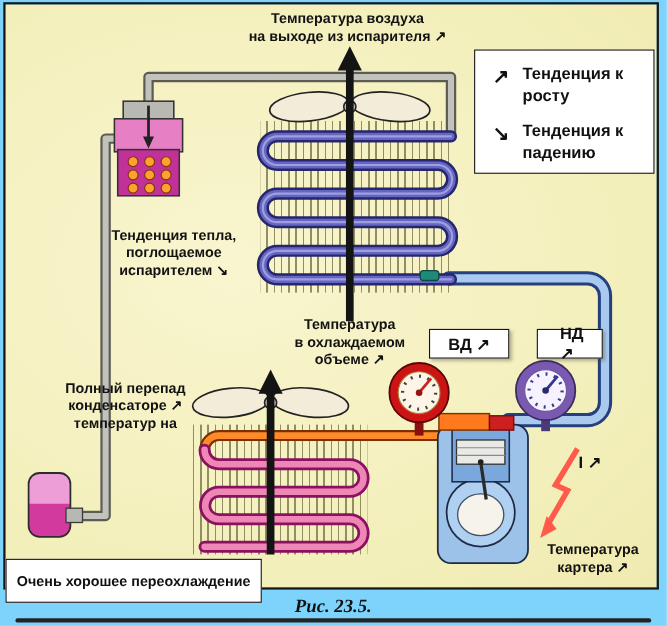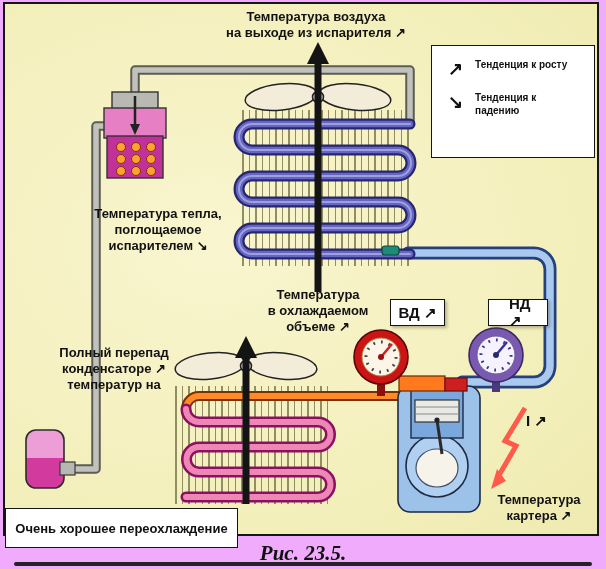--- a/index.html
+++ b/index.html
@@ -1,17 +1,17 @@
 <!DOCTYPE html>
 <html><head>
 <meta charset="utf-8">
 <style>
   * { margin:0; padding:0; box-sizing:border-box; }
   body { background:#ffffff; font-family:"Liberation Sans", sans-serif; }
-  .stage { position:relative; width:606px; height:569px; background:#f0abfc; overflow:hidden; }
+  .stage { position:relative; width:606px; height:569px; background:#7dd3fc; overflow:hidden; }
   .frame {
     position:absolute; left:3px; top:2px; width:596px; height:534px;
     border:2px solid #161616;
     background:radial-gradient(ellipse at 35% 45%, #f9f5cf 0%, #f3efba 70%, #efeab0 100%);
   }
   .fins { position:absolute; }
   .evap-fins { left:237px; top:110px; width:172px; height:156px;
     background:repeating-linear-gradient(90deg, transparent 0px, transparent 5.2px, #8f8f63 5.2px, #8f8f63 6.6px); }
   .cond-fins { left:170px; top:386px; width:164px; height:118px;
     background:repeating-linear-gradient(90deg, transparent 0px, transparent 5.2px, #8f8f63 5.2px, #8f8f63 6.6px); }
@@ -19,30 +19,30 @@
   .lbl { position:absolute; color:#121212; font-size:13px; line-height:1.22; font-weight:600; text-align:center; }
   .lbl-top        { left:210px; top:9px;   width:212px; }
   .lbl-heat       { left:78px;  top:206px; width:160px; }
   .lbl-volume     { left:255px; top:287px; width:126px; }
   .lbl-condenser  { left:48px;  top:345px; width:132px; }
   .lbl-current    { left:526px; top:412px; width:40px; font-size:15px; font-weight:bold; text-align:left; }
   .lbl-crankcase  { left:480px; top:492px; width:118px; }
   .wbox { position:absolute; background:#ffffff; border:1.6px solid #141414;
     display:flex; align-items:center; justify-content:center;
     font-weight:bold; color:#111; box-shadow:2px 2px 3px rgba(60,60,40,0.35); }
-  .box-vd { left:390px; top:299px; width:55px; height:27px; font-size:15px; }
+  .box-vd { left:390px; top:299px; width:73px; height:27px; font-size:15px; }
   .box-nd { left:488px; top:299px; width:60px; height:27px; font-size:15px;padding-left:20px; }
   .box-subcool { left:5px; top:508px; width:233px; height:40px; font-size:13px; font-weight:600; box-shadow:none; }
   .legend { position:absolute; left:431px; top:45px; width:164px; height:113px;
     background:#ffffff; border:1.6px solid #141414; padding:12px 6px 0 16px; }
   .legend-row { display:flex; gap:12px; align-items:flex-start; margin-bottom:13px; }
   .legend-arrow { font-size:18px; font-weight:bold; line-height:1; margin-top:2px; color:#111; }
-  .legend-text { font-size:10px; font-weight:600; width:96px; line-height:1.3; color:#111; }
+  .legend-text { font-size:15px; font-weight:600; width:96px; line-height:1.3; color:#111; }
   .caption { position:absolute; left:0; top:541px; width:606px; text-align:center;
-    font-family:"Liberation Serif", serif; font-style:italic; font-weight:bold; font-size:21px; color:#101010; }
+    font-family:"Liberation Serif", serif; font-style:italic; font-weight:bold; font-size:17px; color:#101010; }
   .bottom-bar { position:absolute; left:14px; top:562px; width:578px; height:4px; background:#232323; border-radius:2px; }
 </style>
 </head>
 <body>
 
 <div class="stage">
   <div class="frame"></div>
 
   <div class="fins evap-fins"></div>
   <div class="fins cond-fins"></div>
@@ -178,21 +178,21 @@
       <span class="legend-arrow">↗</span>
       <span class="legend-text">Тенденция к росту</span>
     </div>
     <div class="legend-row">
       <span class="legend-arrow">↘</span>
       <span class="legend-text">Тенденция к падению</span>
     </div>
   </div>
 
   <div class="lbl lbl-heat">
-    <div>Температура тепла,</div>
+    <div>Тенденция тепла,</div>
     <div>поглощаемое</div>
     <div>испарителем ↘</div>
   </div>
 
   <div class="lbl lbl-volume">
     <div>Температура</div>
     <div>в охлаждаемом</div>
     <div>объеме ↗</div>
   </div>
 

